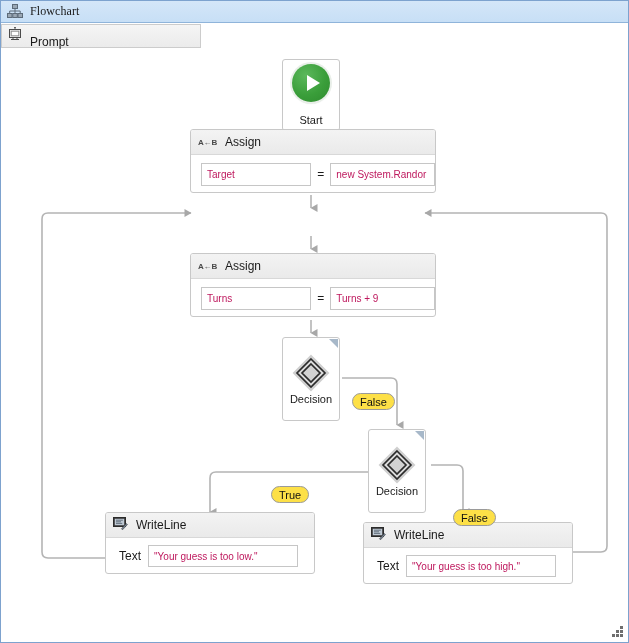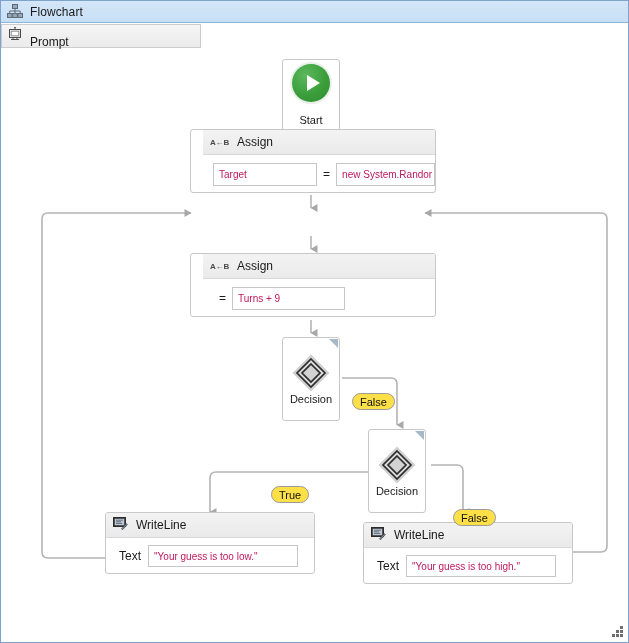--- a/index.html
+++ b/index.html
@@ -33,20 +33,21 @@
     display: flex;
     align-items: center;
     box-sizing: border-box;
     padding-left: 6px;
   }
   #titlebar .title-text {
     font-size: 12px;
     color: #1a1a1a;
     margin-left: 7px;
     letter-spacing: .1px;
+    font-family: Liberation Serif, serif;
   }
 
   
   .hier-icon { width: 16px; height: 15px; display: block; }
 
   
   #canvas {
     position: absolute;
     left: 0; top: 23px;
     width: 627px;
@@ -103,21 +104,20 @@
     font-size: 11px;
     color: #1a1a1a;
     margin-top: 12px;
   }
 
   
   .assign {
     width: 246px;
     height: 64px;
     overflow: hidden;
-    padding-left: 12px;
   }
   .assign-header,
   .writeline-header {
     height: 25px;
     background: linear-gradient(to bottom, #f3f3f3 0%, #eaeaea 100%);
     border-bottom: 1px solid #d8d8d8;
     display: flex;
     align-items: center;
     padding-left: 7px;
     box-sizing: border-box;
@@ -336,20 +336,21 @@
       </span>
       <span class="prompt-label">Prompt</span>
     </div>
 
     <div class="node assign" style="left:189px; top:229px;">
       <div class="assign-header">
         <span class="ab-icon">A←B</span>
         <span class="assign-title">Assign</span>
       </div>
       <div class="assign-body">
+        <div class="field field-left">Turns</div>
         <span class="eq">=</span>
         <div class="field field-right">Turns + 9</div>
       </div>
     </div>
 
     <div class="node decision" style="left:281px; top:313px;">
       <span class="corner"></span>
       <span class="diamond-wrap">
         <svg width="40" height="40" viewBox="0 0 40 40" xmlns="http://www.w3.org/2000/svg">
           <polygon points="20,3 37,20 20,37 3,20" fill="#d7d7d7" stroke="#cfcfcf" stroke-width="2"></polygon>

